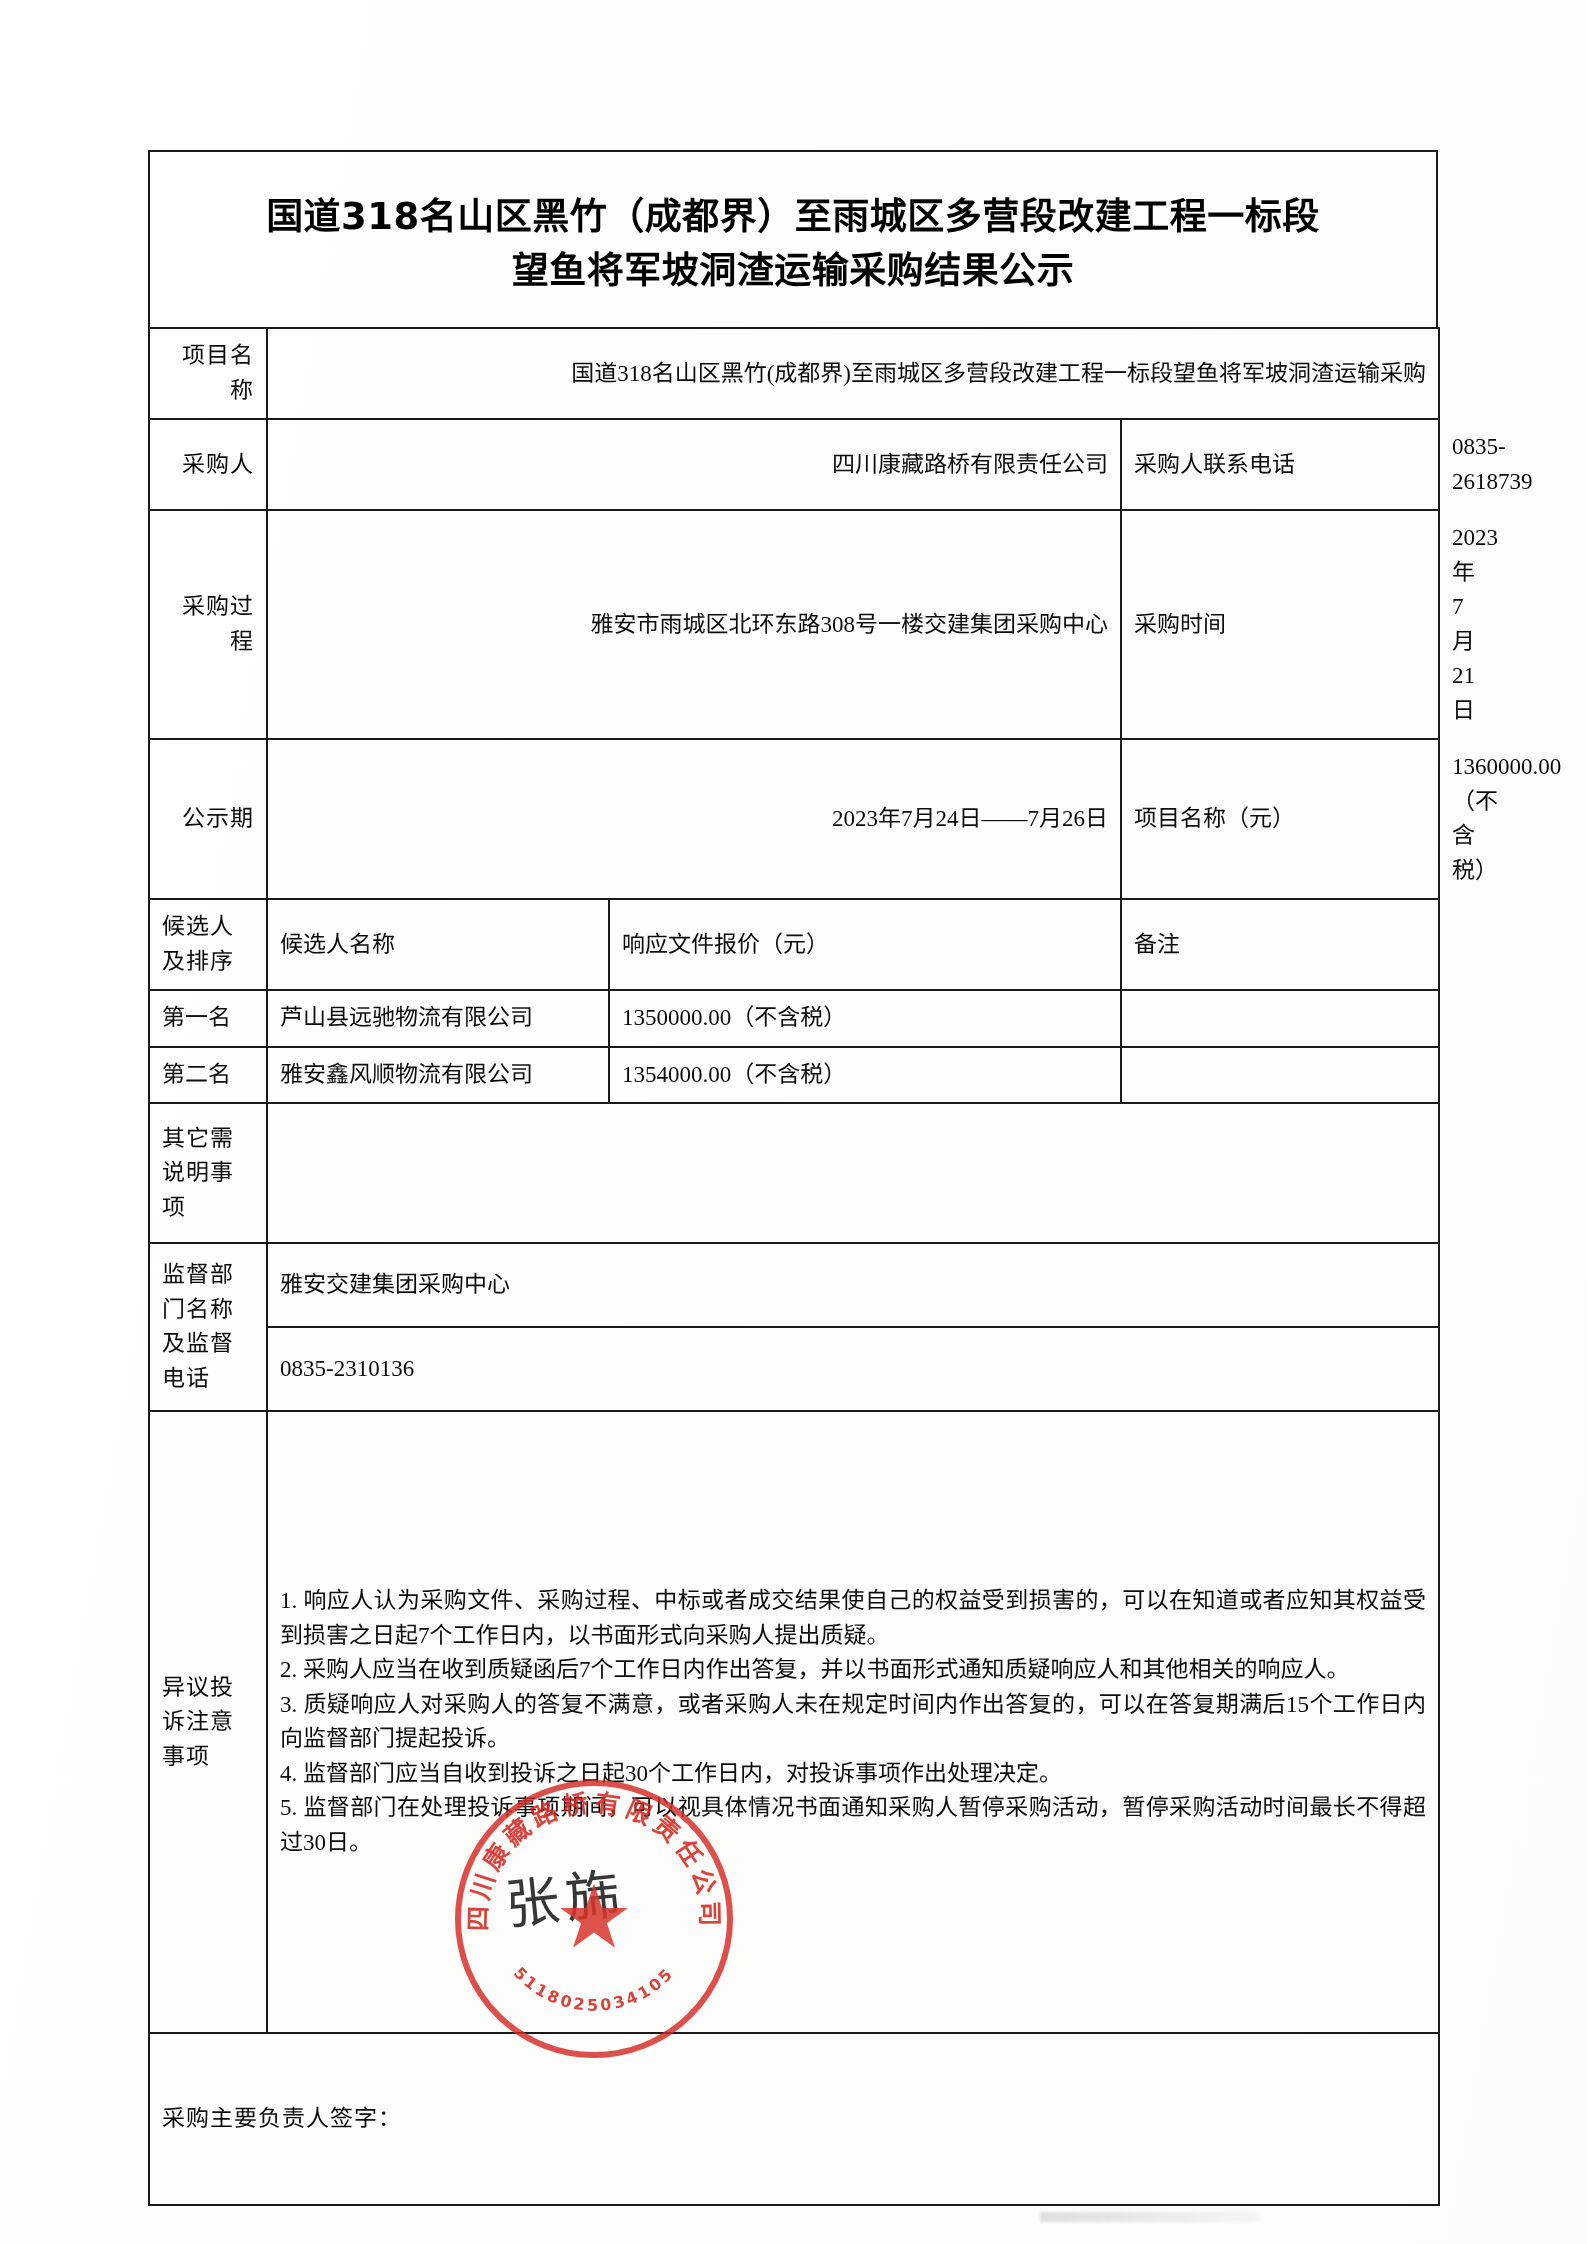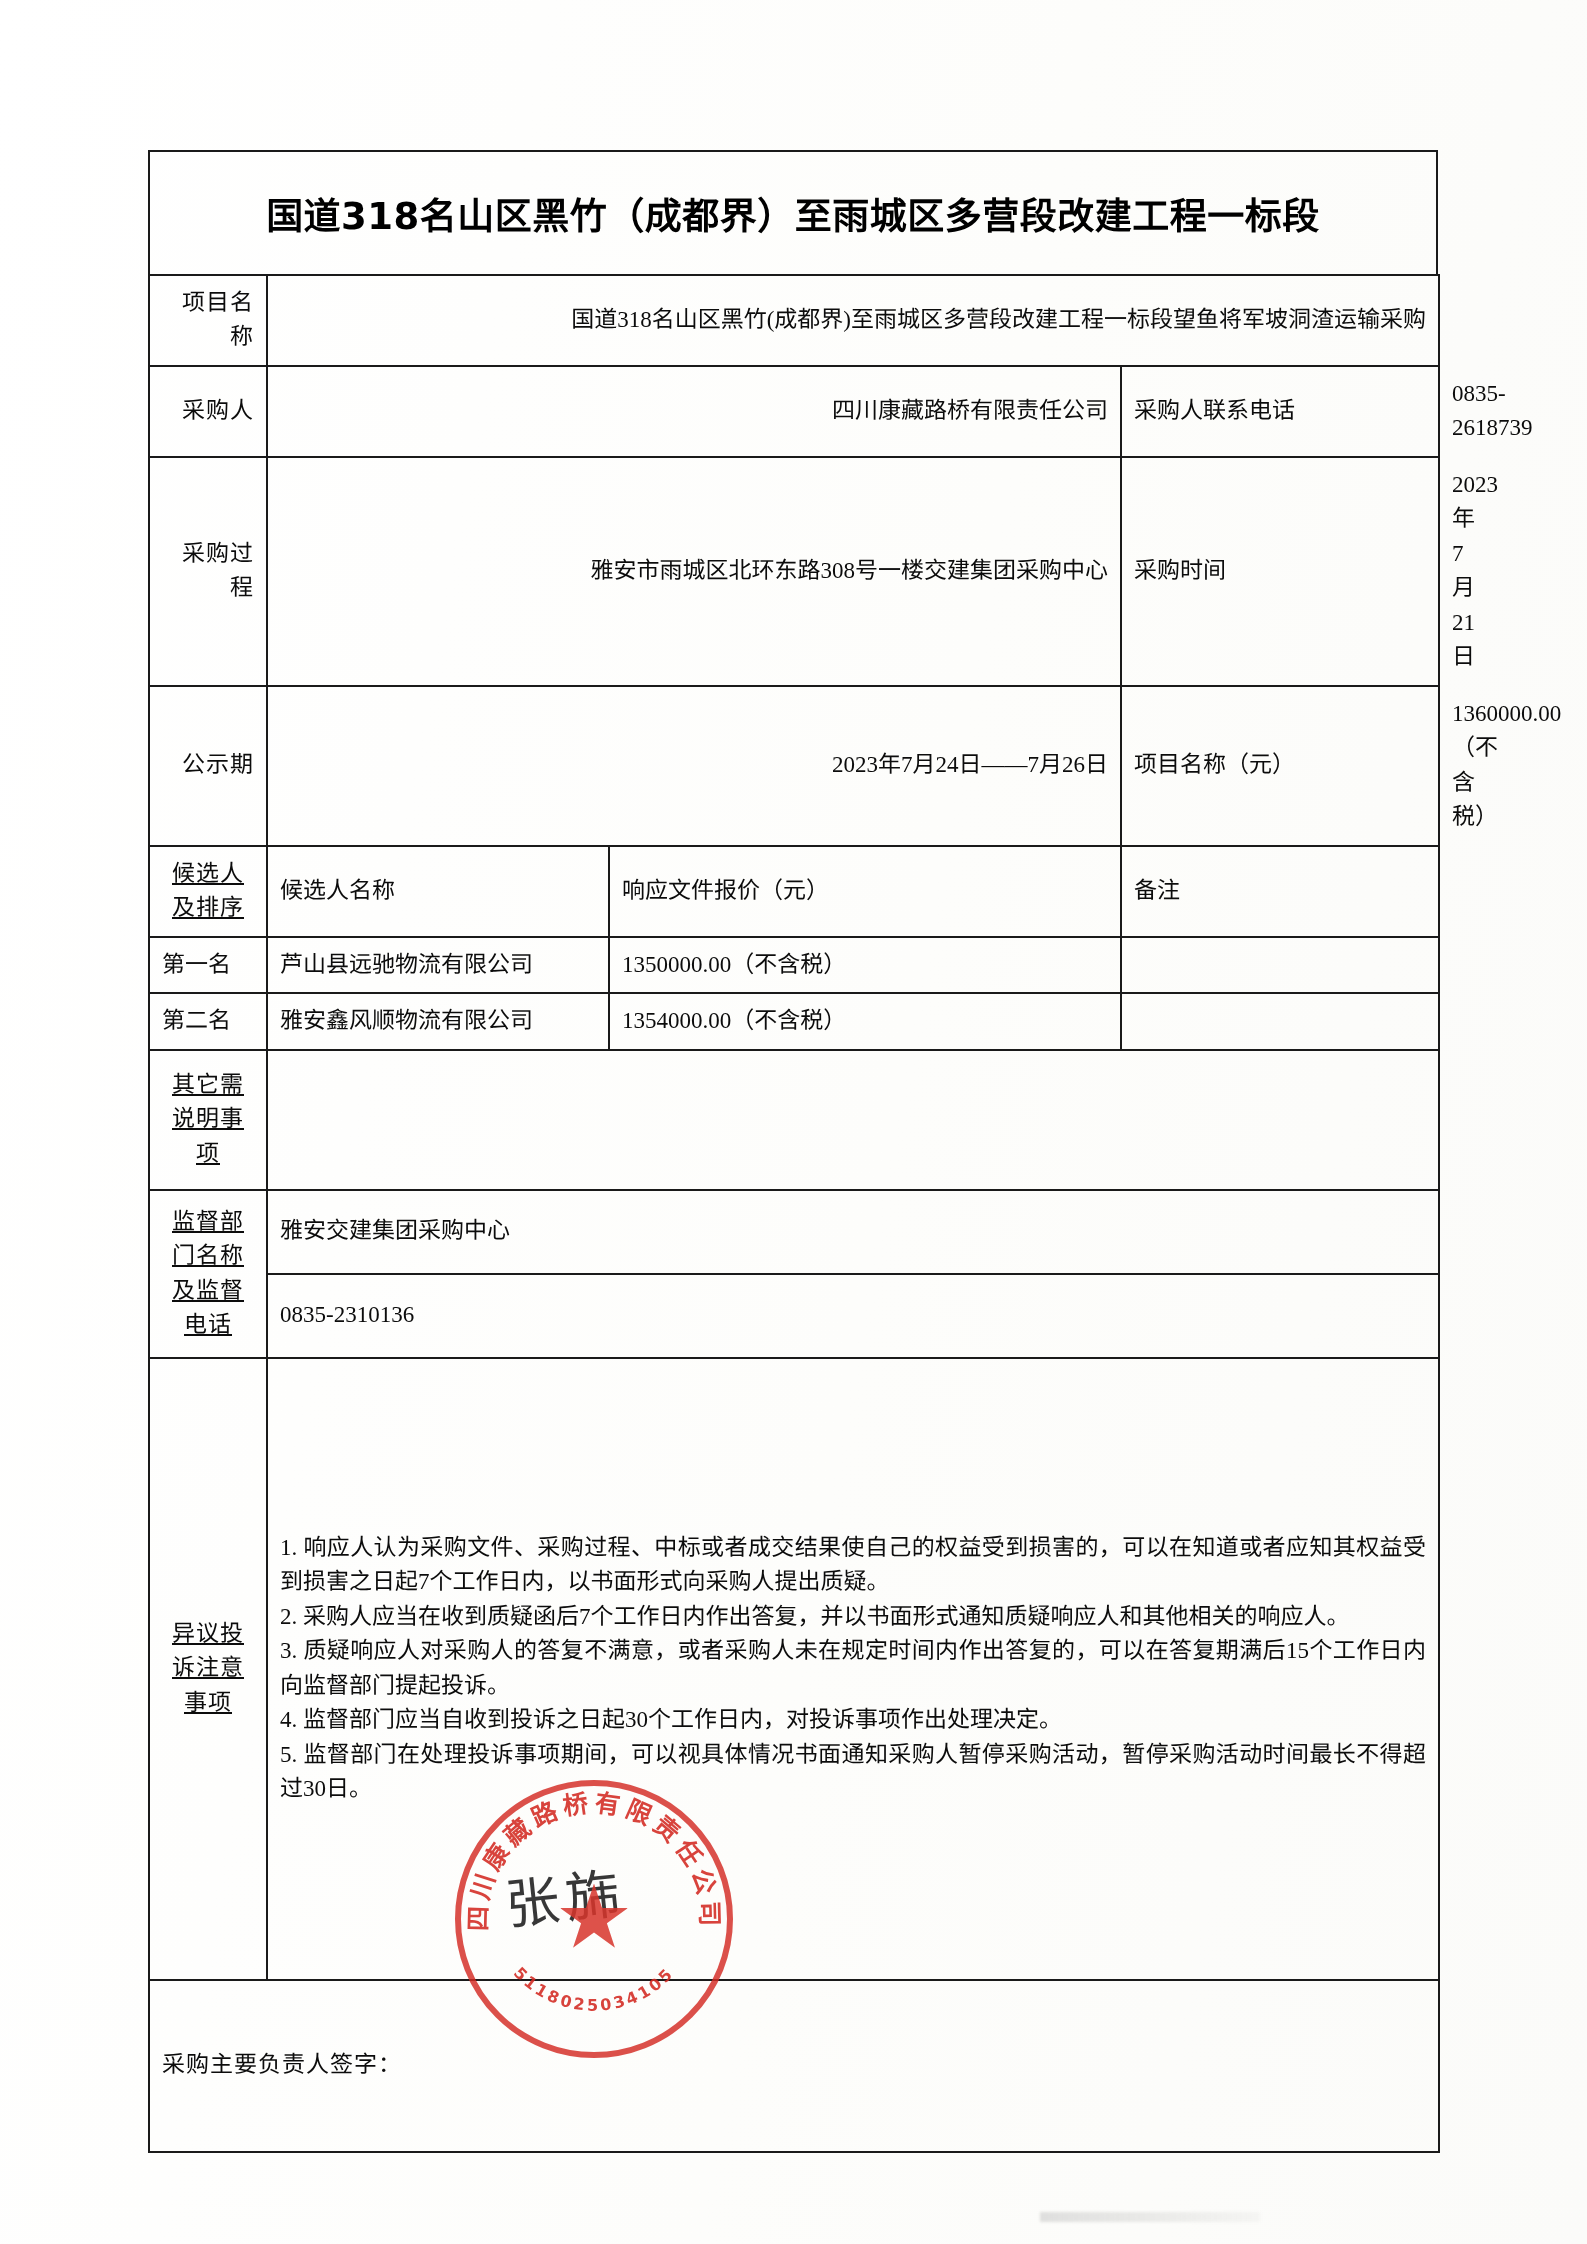--- a/index.html
+++ b/index.html
@@ -60,23 +60,21 @@
     line-height: 1.5;
     vertical-align: middle;
     color: #0c0c0c;
   }
   .lbl {
     text-align: right;
     width: 118px;
     letter-spacing: 1px;
   }
   .lbl-tall {
-    text-align: center;
     letter-spacing: 1px;
-    text-decoration: underline;
   }
   .val {
     text-align: right;
     padding-left: 16px;
   }
   .ctr {
     text-align: left;
     margin-top: 36px;
   }
   .notes {
@@ -159,20 +157,21 @@
 <body>
 
 <div class="page">
   <div class="scan-tint"></div>
 
   <div class="doc">
 
     <div class="title-box">
       <div class="title">
         <div>国道318名山区黑竹（成都界）至雨城区多营段改建工程一标段</div>
+        <div>望鱼将军坡洞渣运输采购结果公示</div>
       </div>
     </div>
 
     <table class="main">
       <colgroup>
         <col style="width:118px">
         <col style="width:342px">
         <col style="width:512px">
         <col style="width:318px">
       </colgroup>

